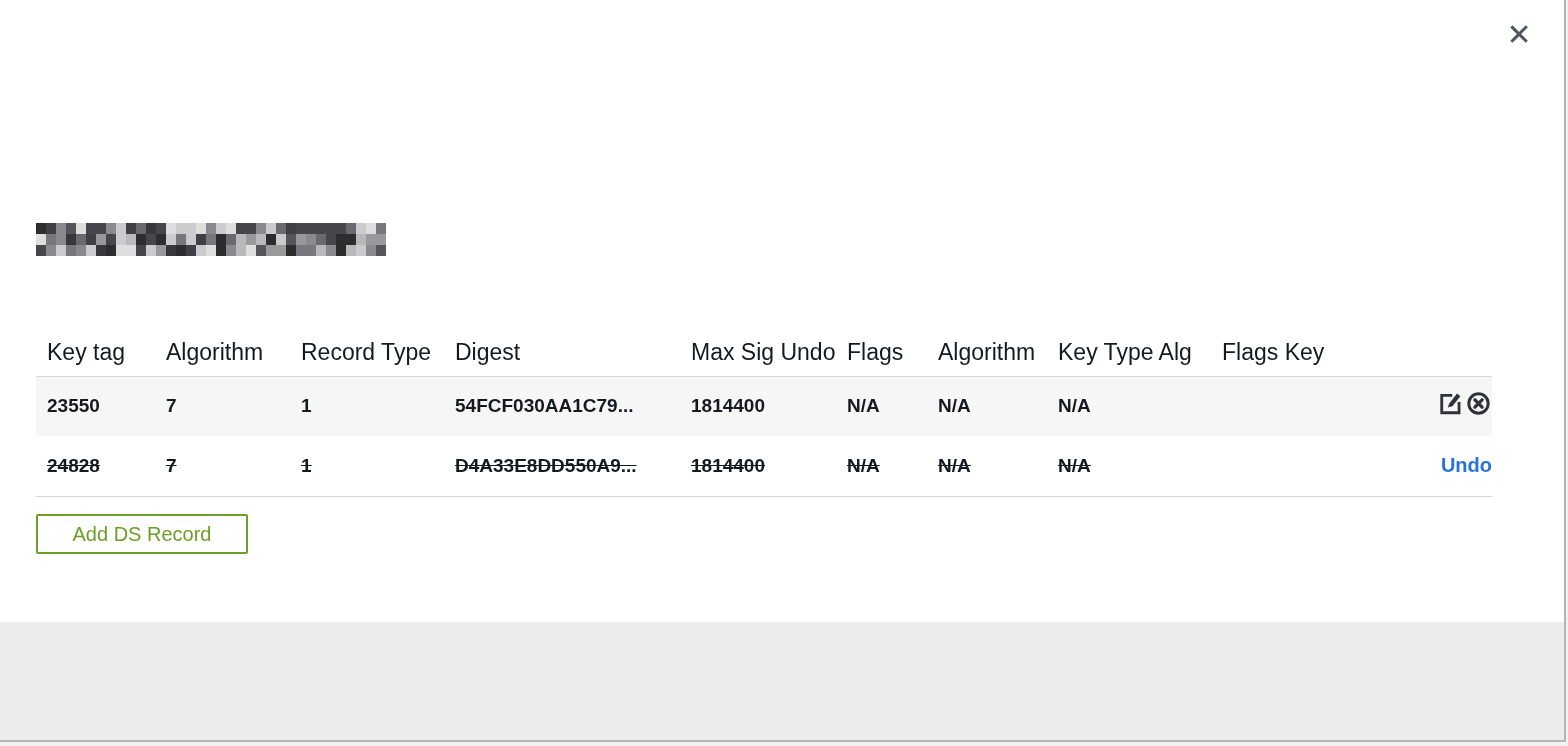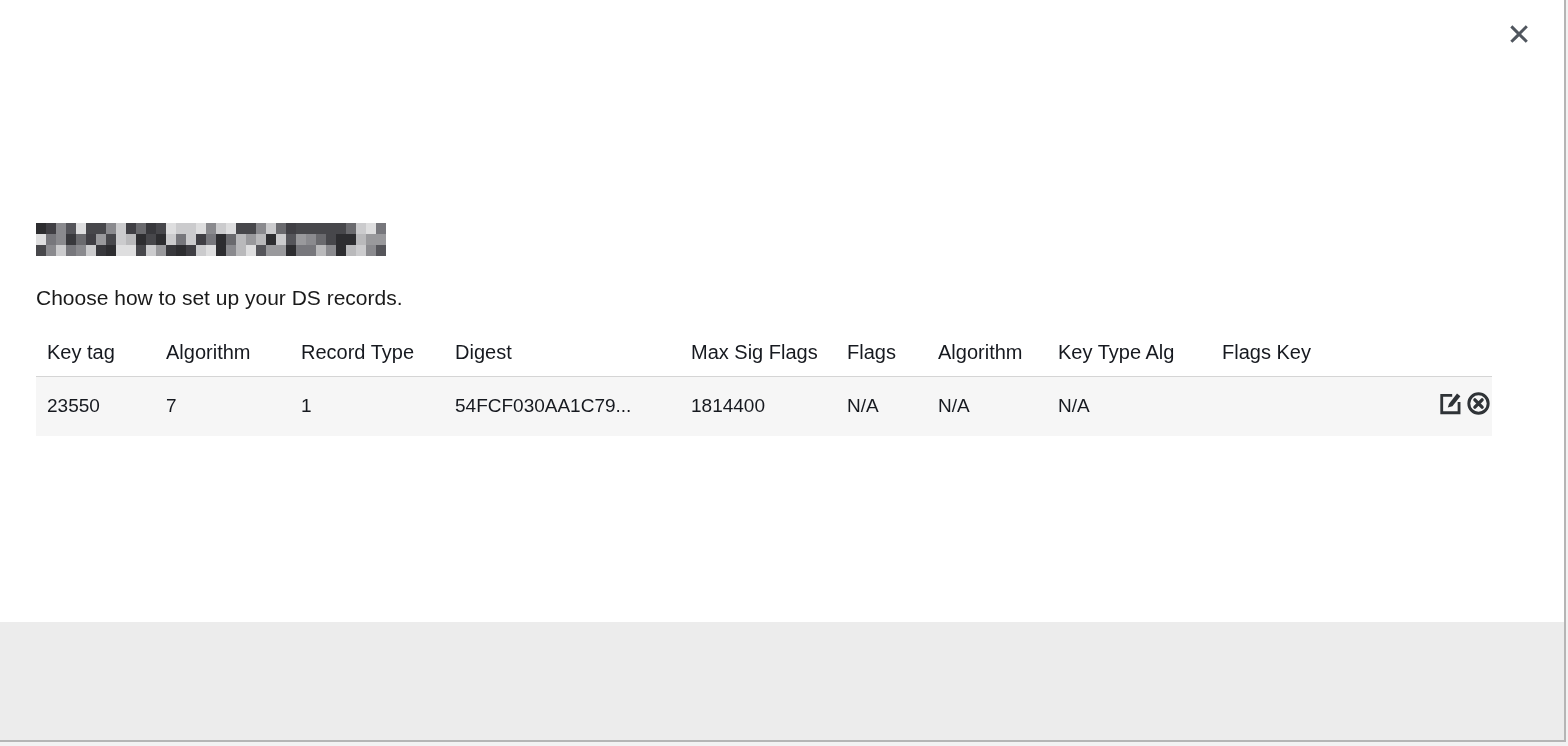--- a/index.html
+++ b/index.html
@@ -35,25 +35,25 @@
     position:absolute;left:36px;top:286px;
     font-size:21px;color:#1a1a1a;
   }
   table.ds-table{
     position:absolute;left:36px;top:329px;width:1456px;
     border-collapse:collapse;table-layout:fixed;
     font-size:19px;color:#16191f;
   }
   table.ds-table th{
     font-weight:400;text-align:left;height:47px;vertical-align:middle;
-    padding:0;font-size:20px;color:#16191f;overflow:hidden;white-space:nowrap;
+    padding:0;font-size:23px;color:#16191f;overflow:hidden;white-space:nowrap;
   }
   table.ds-table th:first-child, table.ds-table td:first-child{padding-left:11px;}
   table.ds-table td{
-    padding:0;vertical-align:middle;overflow:hidden;white-space:nowrap;
+    padding:0;vertical-align:middle;overflow:hidden;white-space:nowrap;font-weight:bold;
   }
   tr.row-normal{background:#f6f6f6;border-top:1px solid #d5d5d5;height:59px;}
   tr.row-deleted{background:#ffffff;border-bottom:1px solid #d5d5d5;height:61px;}
   tr.row-deleted td.cell{text-decoration:line-through;}
   td.actions-cell{text-align:right;padding-right:4px;}
   .action-icons{display:inline-flex;align-items:center;gap:1px;}
   .icon-btn{background:none;border:none;padding:0;margin:0;cursor:pointer;line-height:0;}
   .undo-link{color:#2673dc;text-decoration:none;font-size:20px;cursor:pointer;}
   .add-ds-btn{
     position:absolute;left:36px;top:514px;width:212px;height:40px;
@@ -175,42 +175,41 @@
       <span style="background: rgb(119, 119, 124);"></span>
       <span style="background: rgb(185, 185, 187);"></span>
       <span style="background: rgb(138, 138, 142);"></span>
       <span style="background: rgb(45, 45, 48);"></span>
       <span style="background: rgb(185, 185, 187);"></span>
       <span style="background: rgb(203, 203, 205);"></span>
       <span style="background: rgb(138, 138, 142);"></span>
       <span style="background: rgb(85, 85, 90);"></span>
     </div>
 
-  <div class="subtitle">Choose how to set up your DS records.</div>
 
   <table class="ds-table">
     <colgroup>
       <col style="width:130px">
         <col style="width:135px">
         <col style="width:154px">
       <col style="width:236px">
         <col style="width:156px">
         <col style="width:91px">
       <col style="width:120px">
         <col style="width:164px">
         <col style="width:150px">
       <col style="width:120px">
     </colgroup>
     <thead>
       <tr>
         <th>Key tag</th>
         <th>Algorithm</th>
         <th>Record Type</th>
         <th>Digest</th>
-        <th>Max Sig Flags</th>
+        <th>Max Sig Undo</th>
         <th>Flags</th>
         <th>Algorithm</th>
         <th>Key Type Alg</th>
         <th>Flags Key</th>
         <th></th>
       </tr>
     </thead>
     <tbody>
       <tr class="row-normal">
         <td class="cell">23550</td>
@@ -232,23 +231,38 @@
             </button>
             <button class="icon-btn" aria-label="Delete">
               <svg width="27" height="27" viewBox="0 0 24 24">
                 <circle cx="12" cy="12" r="8.6" fill="none" stroke="#2f3337" stroke-width="2.6"></circle>
                 <path d="M8.8 8.8 L15.2 15.2 M15.2 8.8 L8.8 15.2" stroke="#2f3337" stroke-width="3" stroke-linecap="round"></path>
               </svg>
             </button>
           </span>
         </td>
       </tr>
+      <tr class="row-deleted">
+        <td class="cell">24828</td>
+        <td class="cell">7</td>
+        <td class="cell">1</td>
+        <td class="cell">D4A33E8DD550A9...</td>
+        <td class="cell">1814400</td>
+        <td class="cell">N/A</td>
+        <td class="cell">N/A</td>
+        <td class="cell">N/A</td>
+        <td class="cell"></td>
+        <td class="actions-cell">
+          <a class="undo-link">Undo</a>
+        </td>
+      </tr>
     </tbody>
   </table>
 
+  <button class="add-ds-btn">Add DS Record</button>
 
   <div class="footer">
     
     
     
   </div>
 
 </div>
 
 </body></html>

